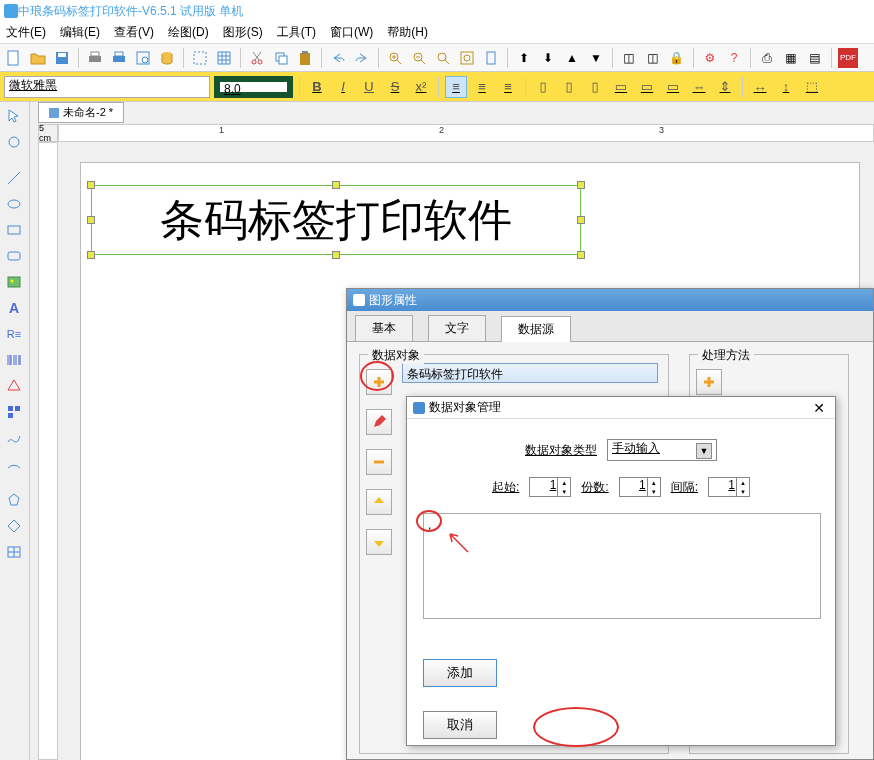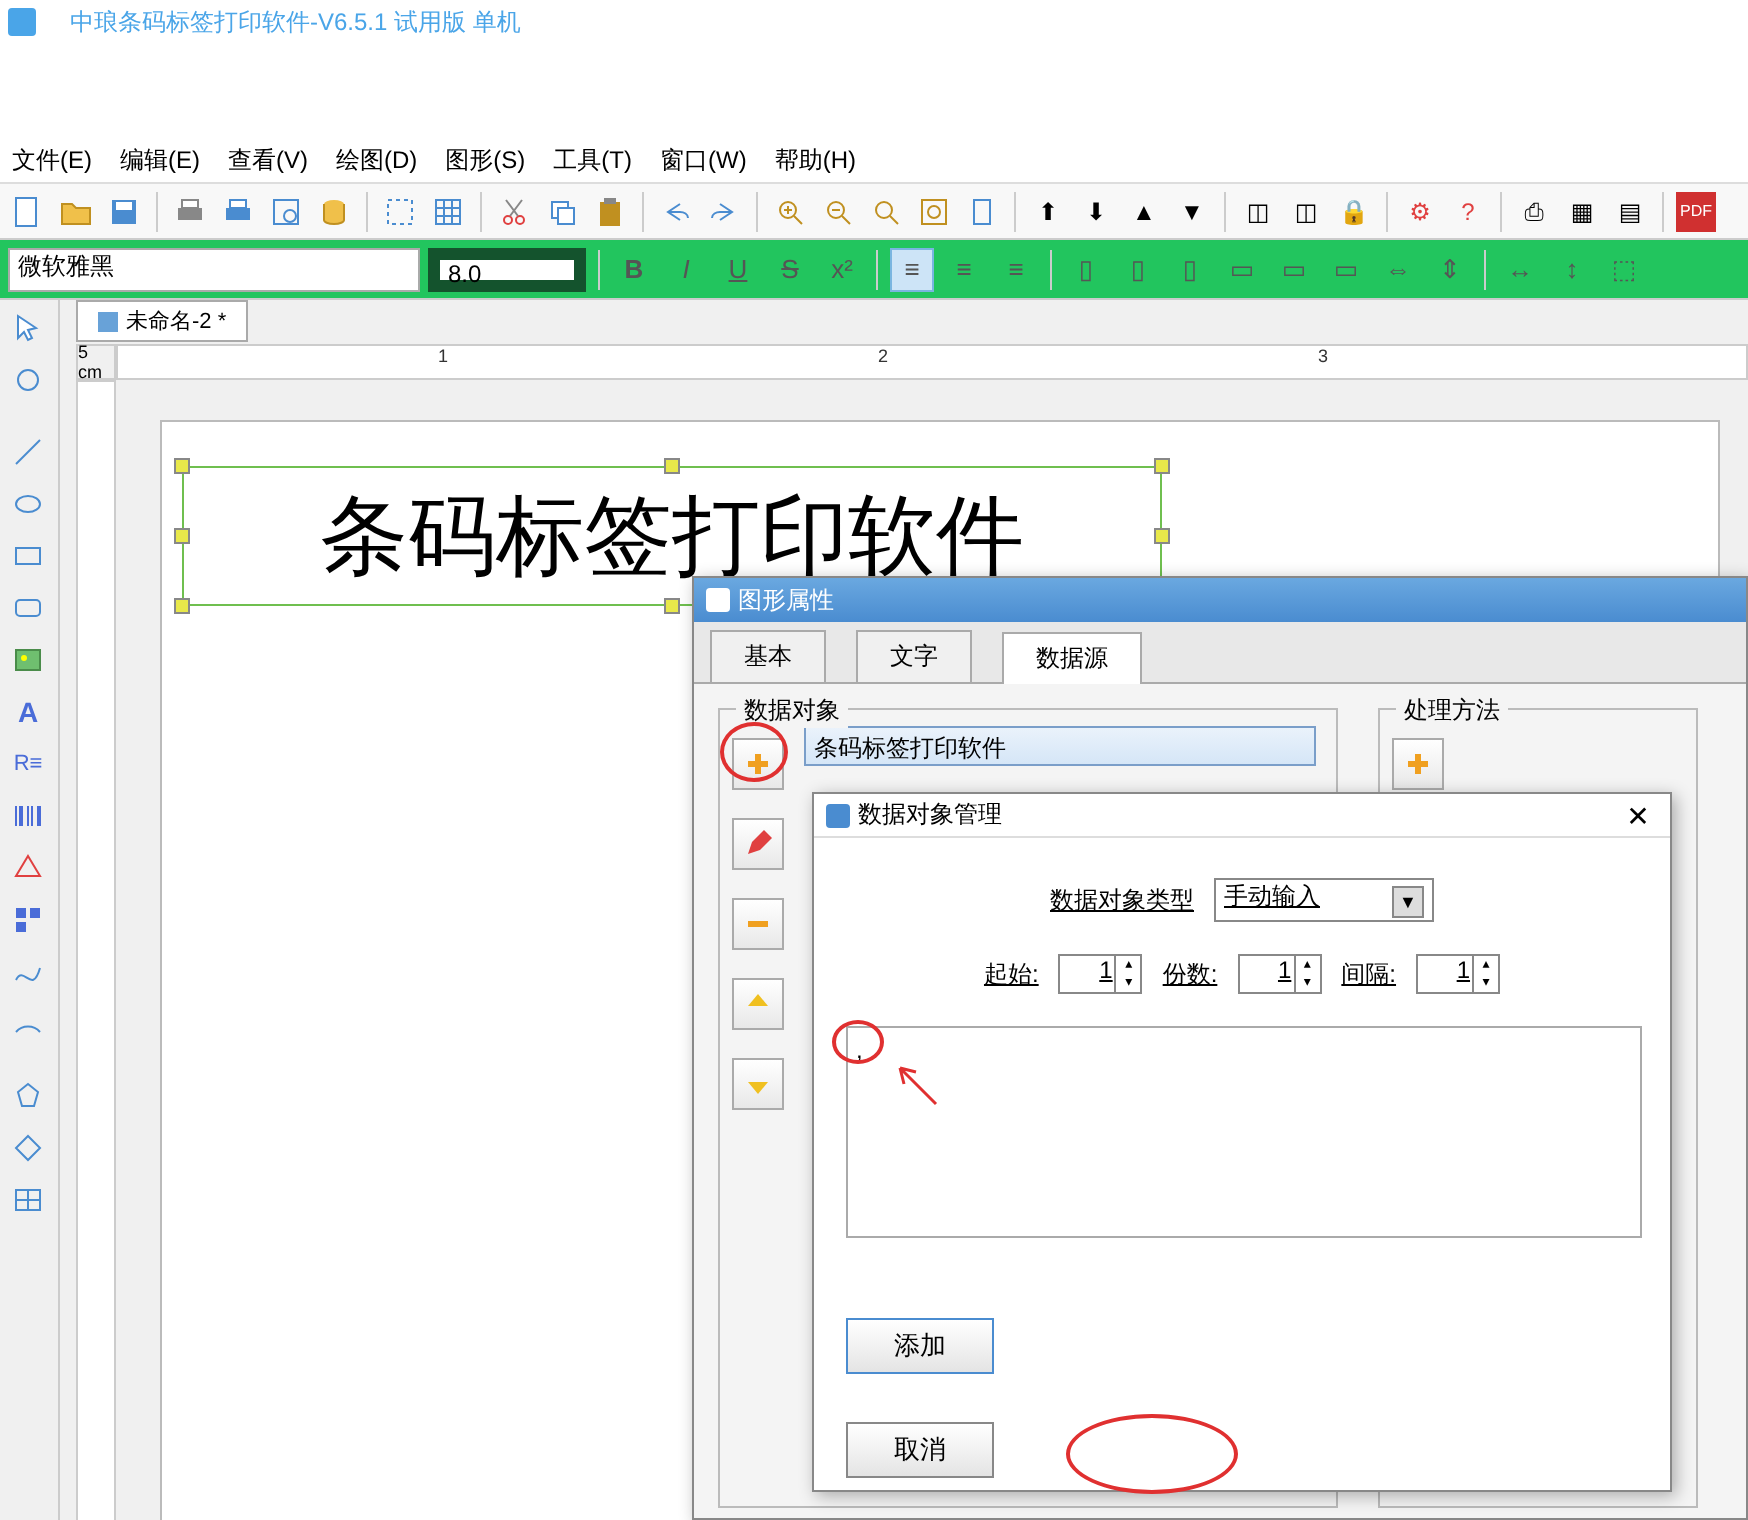--- a/index.html
+++ b/index.html
@@ -1,24 +1,24 @@
 <!DOCTYPE html>
 <html><head>
 <meta charset="utf-8">
 <style>
 * { box-sizing: border-box; margin: 0; padding: 0; }
 body { font-family: "Microsoft YaHei", sans-serif; font-size: 12px; background: #fff; width: 874px; height: 760px; overflow: hidden; position: relative; }
-.titlebar { height: 22px; background: #fff; display: flex; align-items: center; padding-left: 4px; color: #4aa5e8; font-size: 12px; gap: 17px; }
+.titlebar { height: 22px; background: #fff; display: flex; align-items: center; padding-left: 4px; color: #4aa5e8; font-size: 12px; gap: 0; }
 .titlebar-icon { width: 14px; height: 14px; background: #4aa5e8; border-radius: 2px; }
-.menubar { height: 22px; display: flex; align-items: center; padding: 0 6px; gap: 14px; border-bottom: 1px solid #ddd; margin-top: 48px; }
+.menubar { height: 22px; display: flex; align-items: center; padding: 0 6px; gap: 14px; border-bottom: 1px solid #ddd; }
 .menubar span { color: #000; cursor: pointer; }
 .toolbar { height: 28px; display: flex; align-items: center; padding: 0 4px; gap: 4px; border-bottom: 1px solid #ccc; background: #f8f8f8; }
 .tb-btn { width: 20px; height: 20px; display: flex; align-items: center; justify-content: center; cursor: pointer; }
 .tb-sep { width: 1px; height: 20px; background: #ccc; margin: 0 2px; }
-.formatbar { height: 30px; display: flex; align-items: center; padding: 0 4px; gap: 4px; border-bottom: 1px solid #ccc; background: #22c55e; }
+.formatbar { height: 30px; display: flex; align-items: center; padding: 0 4px; gap: 4px; border-bottom: 1px solid #ccc; background: #fde047; text-decoration: underline; }
 .font-select { width: 206px; height: 22px; border: 1px solid #aaa; padding: 0 4px; background: #fff; }
 .size-select { width: 79px; height: 22px; border: 6px solid #14532d; padding: 0 4px; background: #fff; }
 .fmt-btn { width: 22px; height: 22px; display: flex; align-items: center; justify-content: center; cursor: pointer; font-size: 13px; color: #555; }
 .fmt-btn.active { background: #cde4f7; border: 1px solid #7ab5e0; }
 .workspace { display: flex; height: calc(100% - 102px); position: relative; }
 .tool-palette { width: 30px; background: #f0f0f0; border-right: 1px solid #ccc; display: flex; flex-direction: column; gap: 2px; padding: 2px; }
 .palette-btn { width: 24px; height: 24px; display: flex; align-items: center; justify-content: center; cursor: pointer; border: 1px solid transparent; }
 .doc-area { flex: 1; position: relative; background: #f0f0f0; }
 .doc-tab { position: absolute; top: 0; left: 8px; background: #fff; border: 1px solid #aaa; padding: 2px 10px; font-size: 11px; display: flex; align-items: center; gap: 4px; }
 .doc-tab-icon { width: 10px; height: 10px; background: #68a2d8; }

